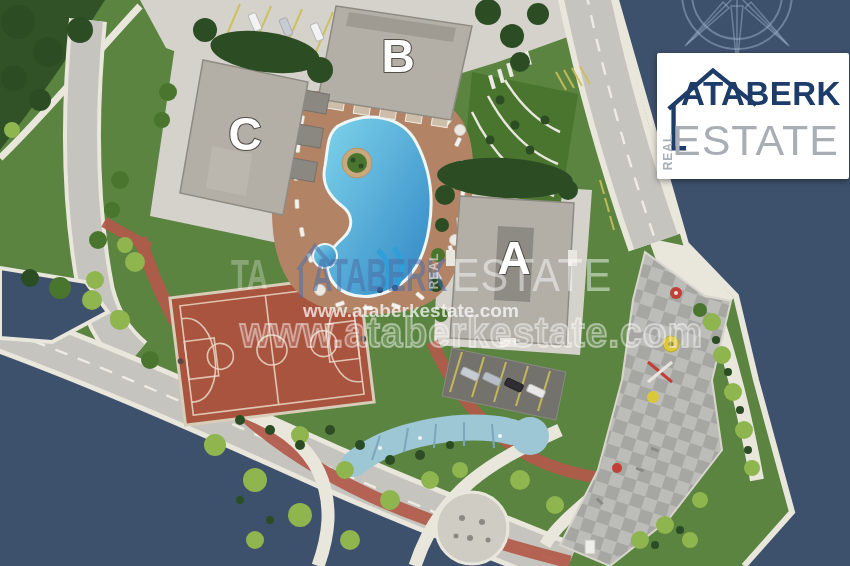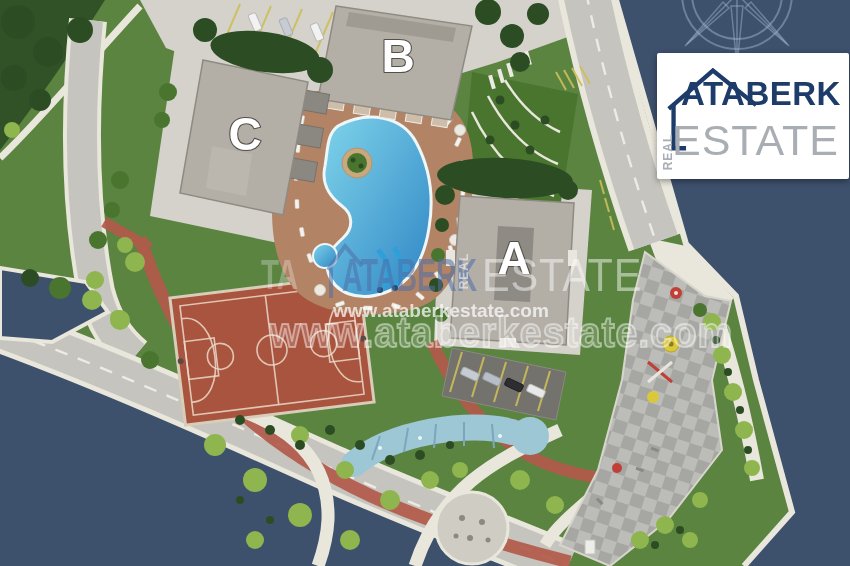--- a/index.html
+++ b/index.html
@@ -32,21 +32,21 @@
   .logo-house{position:absolute;left:4px;top:6px;width:100px;height:96px;stroke:var(--logo_navy);
               fill:none;stroke-width:4.5;}
   .logo-brand{position:absolute;left:24px;top:24px;font-size:33px;font-weight:700;line-height:1;
               color:var(--logo_navy);letter-spacing:.5px;white-space:nowrap;}
   .logo-estate{position:absolute;left:15px;top:66px;font-size:43px;font-weight:400;line-height:1;
               color:var(--logo_gray);letter-spacing:1px;white-space:nowrap;}
   .logo-real{position:absolute;left:-12px;top:92px;width:46px;font-size:12px;font-weight:700;
               color:var(--logo_gray);transform:rotate(-90deg);letter-spacing:1px;text-align:center;}
 
   
-  .wm{position:absolute;inset:0;pointer-events:none;margin-left:30px;}
+  .wm{position:absolute;inset:0;pointer-events:none;}
   .wm > *{position:absolute;white-space:nowrap;}
   .wm-frag{left:231px;top:254px;font:700 42px/1 "Liberation Sans",sans-serif;color:rgba(255,255,255,.28);
            transform:scaleX(.7);transform-origin:left top;}
   .wm-house{left:294px;top:238px;width:42px;height:66px;stroke:var(--wm_blue);opacity:.55;fill:none;
             stroke-width:4;}
   .wm-brand{left:312px;top:252px;font:700 46px/1 "Liberation Sans",sans-serif;color:var(--wm_blue);
             opacity:.55;transform:scaleX(.62);transform-origin:left top;}
   .wm-real{left:412px;top:265px;width:44px;font:700 12px/1 "Liberation Sans",sans-serif;color:#fff;
            opacity:.55;transform:rotate(-90deg);letter-spacing:1px;text-align:center;}
   .wm-estate{left:452px;top:252px;font:400 46px/1 "Liberation Sans",sans-serif;color:#fff;opacity:.48;

